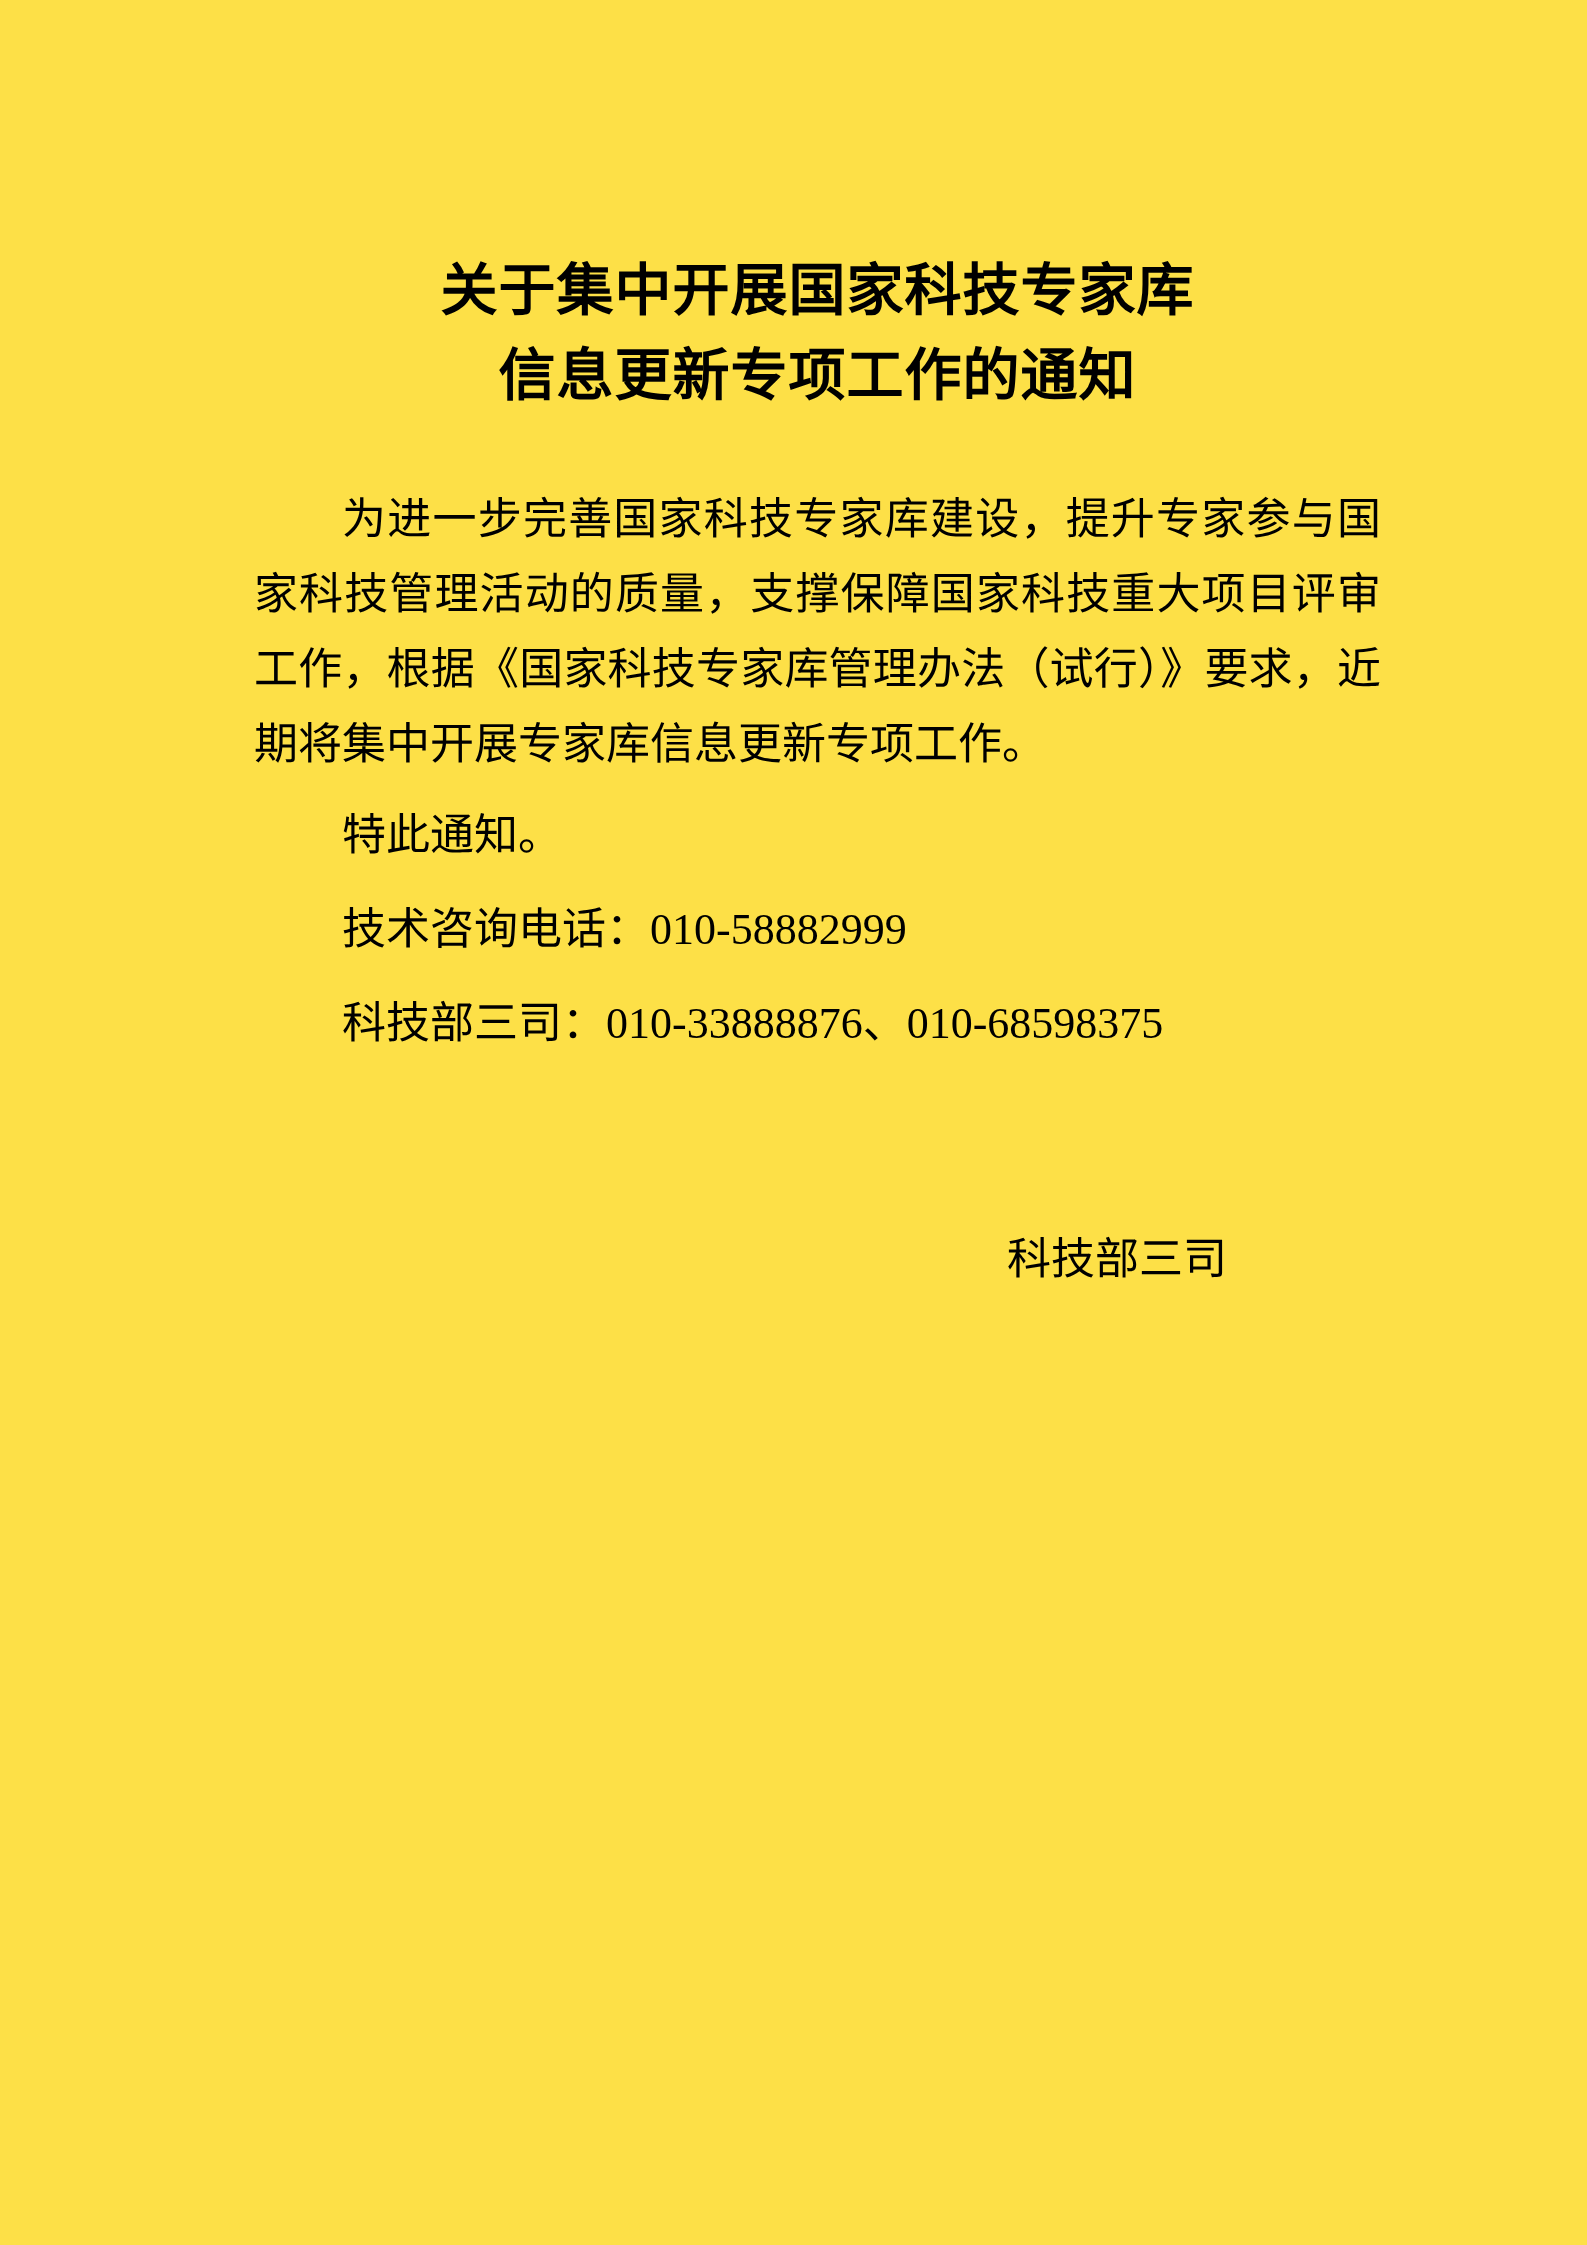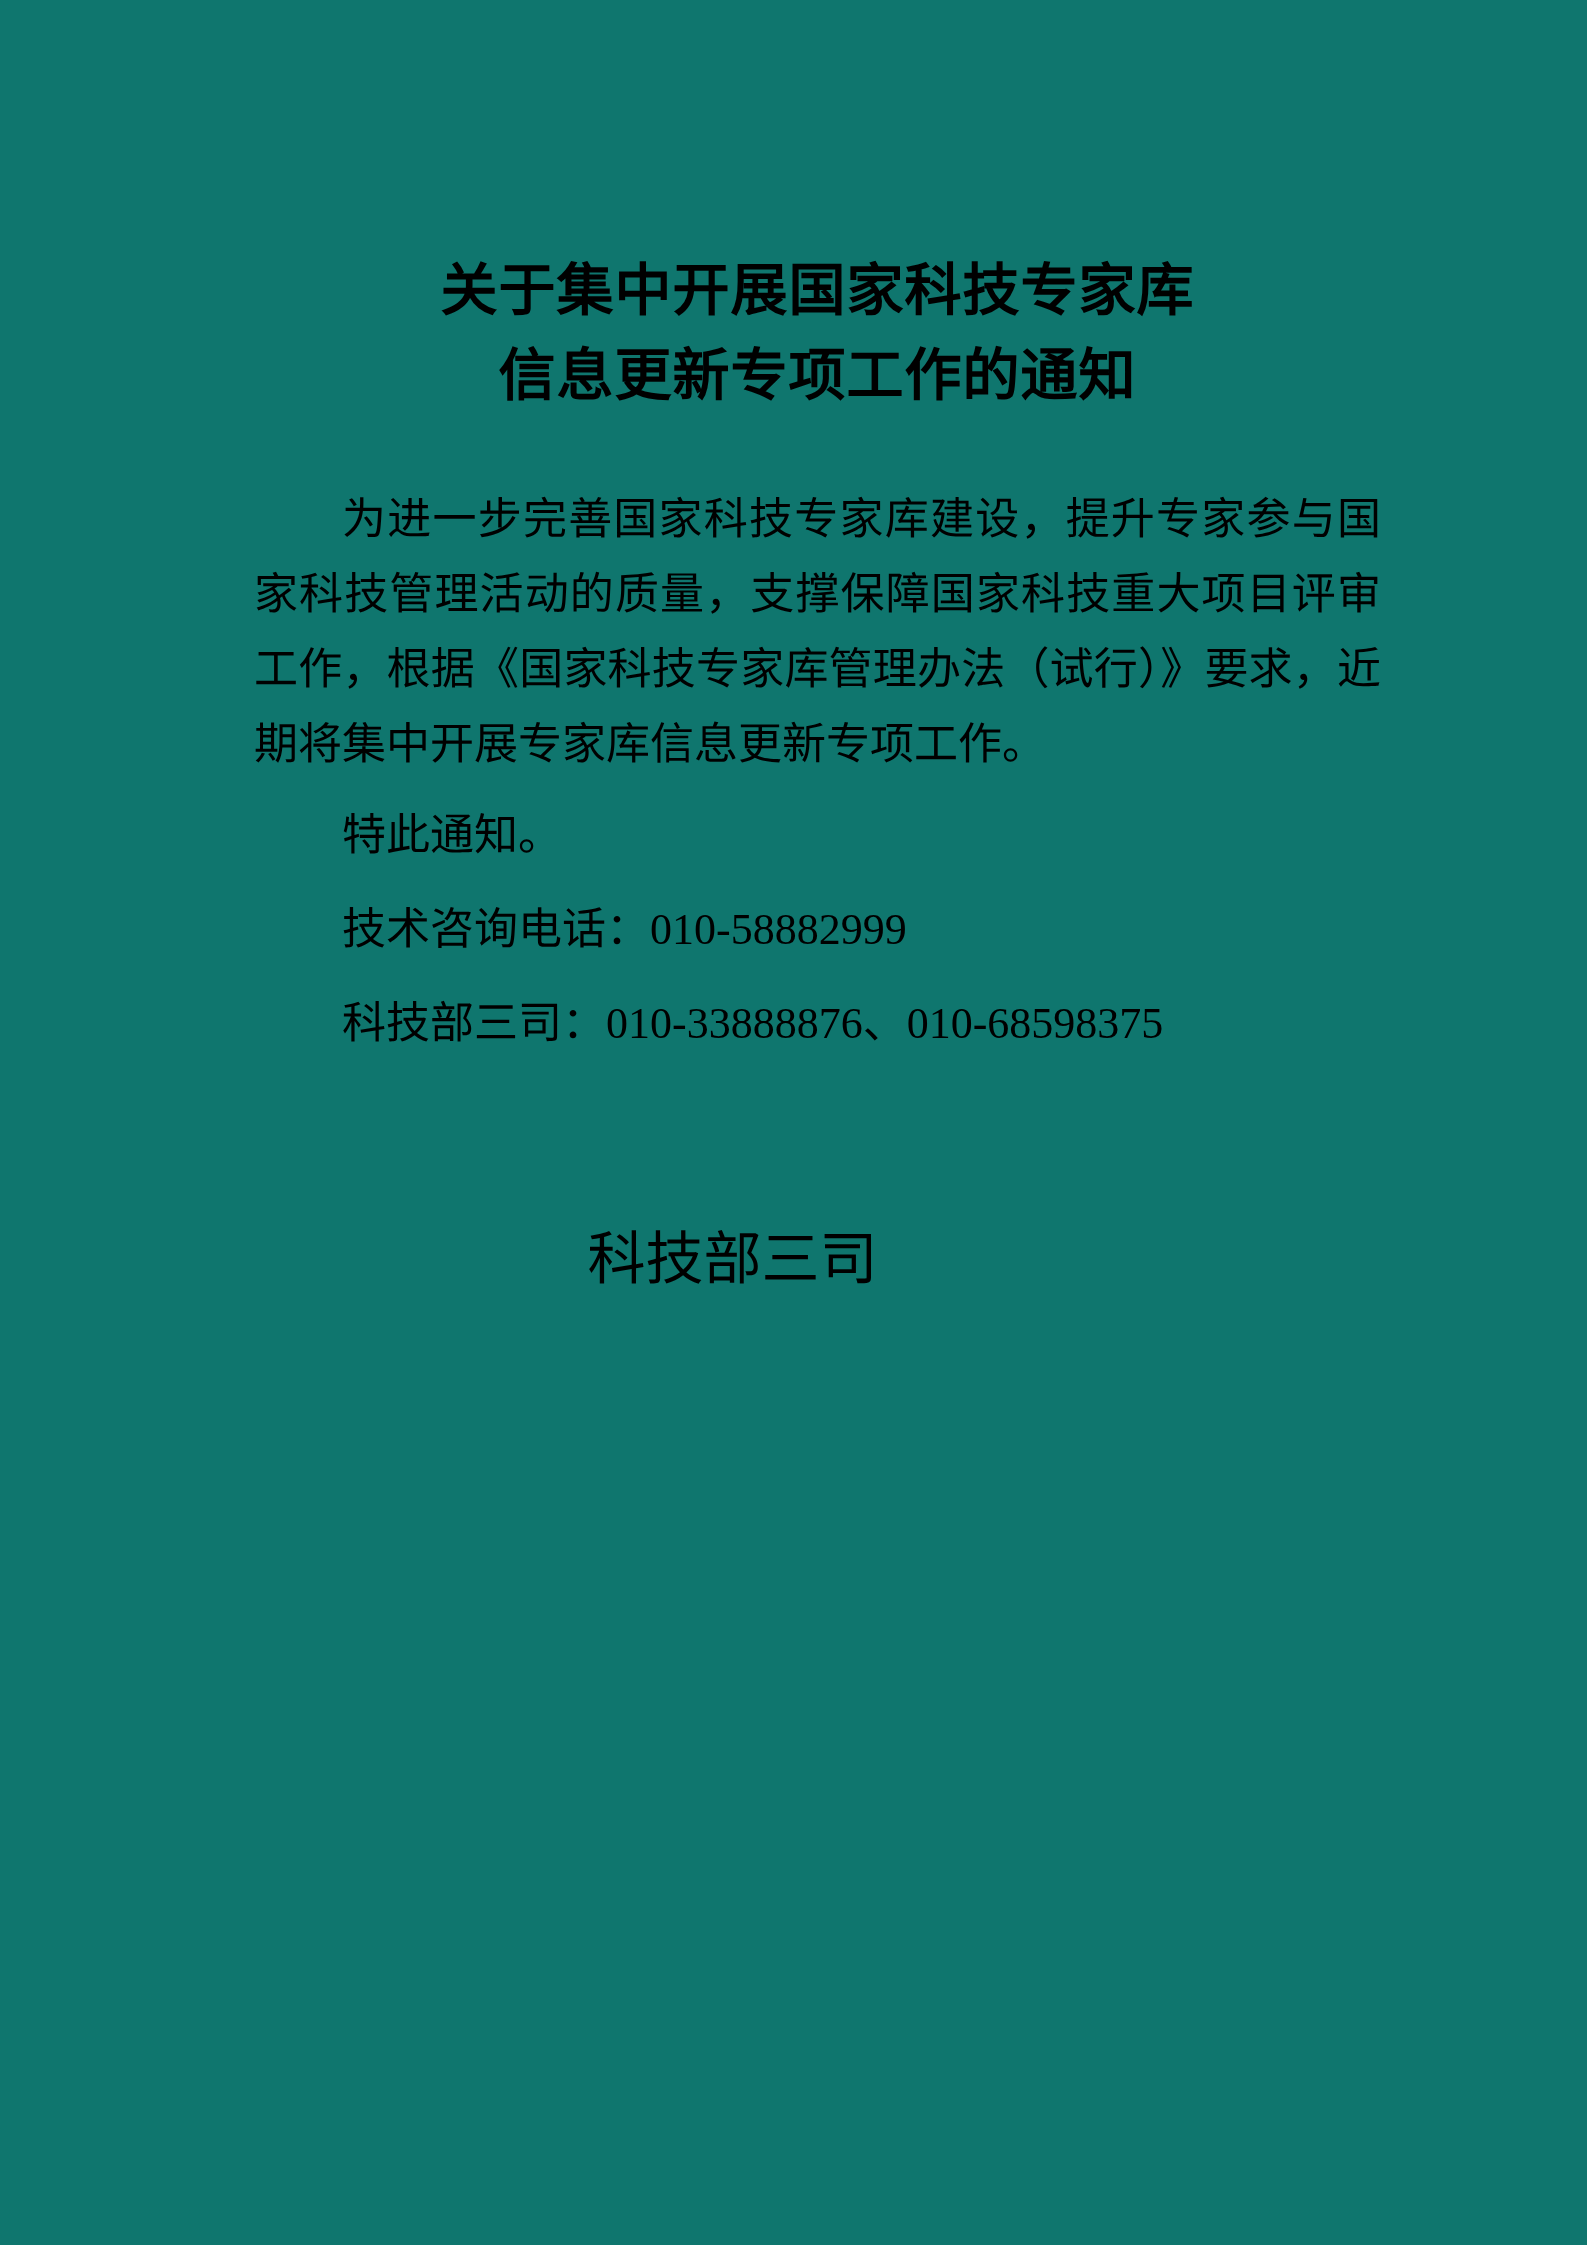--- a/index.html
+++ b/index.html
@@ -4,21 +4,21 @@
 <style>
   html, body {
     margin: 0;
     padding: 0;
     background: #ffffff;
   }
   .page {
     position: relative;
     width: 1587px;
     height: 2245px;
-    background: #0f766e;
+    background: #fde047;
     color: #000000;
     font-family: "Liberation Serif", "DejaVu Serif", serif;
     overflow: hidden;
     box-sizing: border-box;
   }
   .doc {
     box-sizing: border-box;
     width: 100%;
     height: 100%;
     padding: 248px 190px 0 238px;
@@ -43,23 +43,23 @@
     text-justify: inter-character;
     text-indent: 88px;
     word-break: break-all;
   }
   .p-intro   { margin-top: 64px; }
   .p-main    { margin-top: 30px; }
   .p-closing { margin-top: 12px; }
   .p-contact { margin-top: 19px; text-align: left; }
   .signature {
     margin: 161px 0 0 0;
-    font-size: 58px;
+    font-size: 44px;
     line-height: 75px;
-    text-align: center;
+    text-align: right;
     padding-right: 170px;
     white-space: nowrap;
   }
   .date {
     margin: 20px 0 0 0;
     font-size: 44px;
     line-height: 75px;
     text-align: right;
     padding-right: 108px;
     white-space: nowrap;

